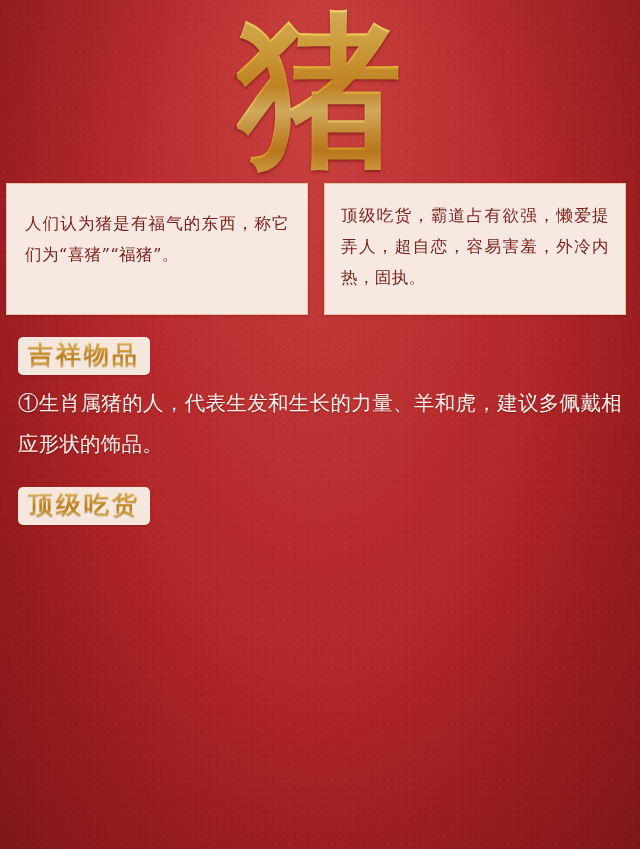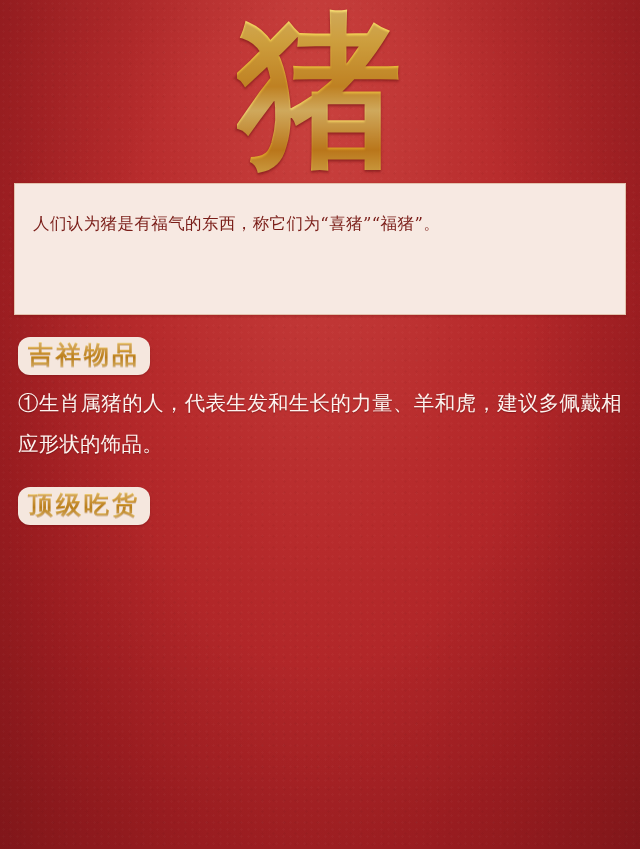--- a/index.html
+++ b/index.html
@@ -60,21 +60,21 @@
     color: transparent;
     -webkit-text-fill-color: transparent;
     text-shadow: 0 2px 2px rgba(90,10,10,0.25);
     filter: drop-shadow(0 1px 1px rgba(120,20,20,0.45));
   }
 
   .cards {
     position: relative;
     display: flex;
     gap: 16px;
-    padding: 8px 14px 0 14px;
+    padding: 8px 14px 0 6px;
     box-sizing: border-box;
     align-items: flex-start;
   }
   .card {
     flex: 1 1 0;
     background: #f7e9e2;
     border: 1px solid #e3c2ae;
     box-shadow: 0 1px 3px rgba(80,10,10,0.25);
     padding: 16px 14px 14px 14px;
     box-sizing: border-box;
@@ -95,21 +95,21 @@
   .section {
     position: relative;
     padding: 0 10px;
     box-sizing: border-box;
   }
   .section-header {
     display: inline-block;
     margin: 22px 0 2px 8px;
     padding: 3px 10px 5px 10px;
     background: #f5e7de;
-    border-radius: 12px;
+    border-radius: 5px;
     box-shadow: 0 1px 2px rgba(80,10,10,0.3);
   }
   .section-header span {
     font-family: "DejaVu Serif", "Liberation Serif", serif;
     font-weight: bold;
     font-size: 25px;
     line-height: 30px;
     letter-spacing: 3px;
     background: linear-gradient(180deg, #f3d98f 0%, #e2b250 35%, #c98f22 60%, #eed389 100%);
     -webkit-background-clip: text;
@@ -139,20 +139,23 @@
   <div class="vignette"></div>
 
   <div class="title">
     <span class="title-char">猪</span>
   </div>
 
   <div class="cards">
     <div class="card left">
       <p>人们认为猪是有福气的东西，称它们为“喜猪”“福猪”。</p>
     </div>
+    <div class="card right">
+      <p>顶级吃货，霸道占有欲强，懒爱提弄人，超自恋，容易害羞，外冷内热，固执。</p>
+    </div>
   </div>
 
   <div class="section">
     <div class="section-header">
       <span>吉祥物品</span>
     </div>
     <div class="body-text">
       <p class="para">①生肖属猪的人，代表生发和生长的力量、羊和虎，建议多佩戴相应形状的饰品。</p>
     </div>
   </div>

